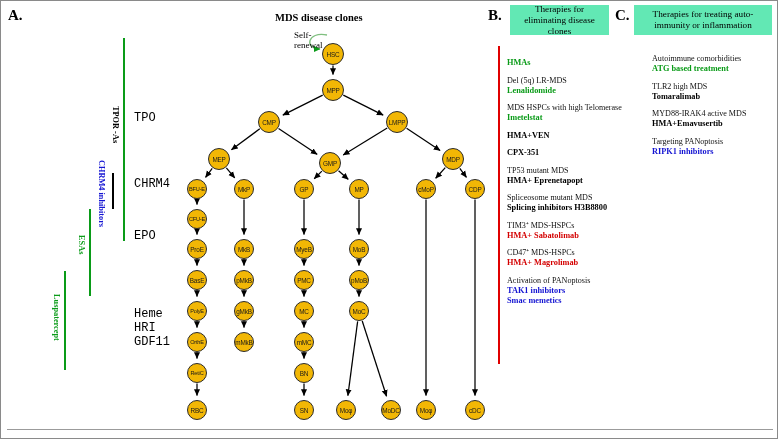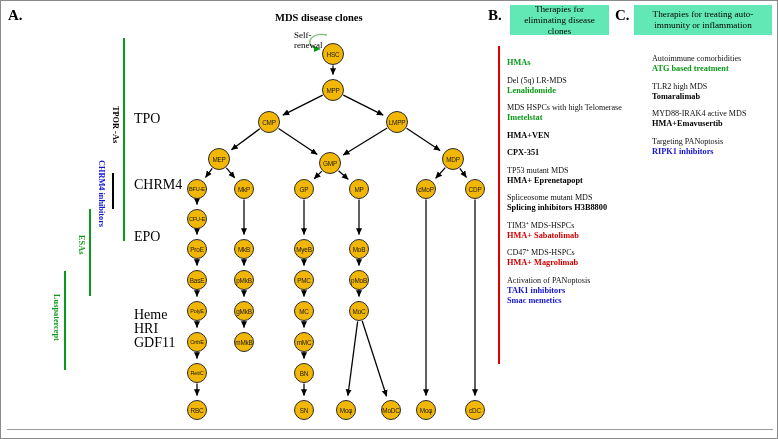--- a/index.html
+++ b/index.html
@@ -7,21 +7,21 @@
   #page{position:relative;width:778px;height:439px;background:#ffffff;border:1px solid #8a8a8a;box-sizing:border-box;overflow:hidden;}
   .panel-letter{position:absolute;font-family:"Liberation Serif",serif;font-weight:bold;font-size:15px;color:#000;}
   .title-box{position:absolute;background:#62e8b4;color:#000;font-size:9.2px;line-height:11px;text-align:center;display:flex;align-items:center;justify-content:center;padding:2px 3px;box-sizing:border-box;}
   .vbar{position:absolute;width:2px;}
   .vbar.green{background:#0a9b18;}
   .vbar.black{background:#000000;}
   .vlabel{position:absolute;font-size:8.3px;font-weight:bold;white-space:nowrap;transform-origin:0 0;transform:rotate(90deg);}
   .vlabel.black{color:#000;}
   .vlabel.blue{color:#1414d2;}
   .vlabel.green{color:#0a9b18;}
-  .stage-label{position:absolute;font-size:14px;color:#000;white-space:nowrap;font-family:Liberation Serif, serif;}
+  .stage-label{position:absolute;font-size:12px;color:#000;white-space:nowrap;font-family:Liberation Mono, monospace;}
   .tree-title{position:absolute;font-size:10.5px;font-weight:bold;color:#000;white-space:nowrap;}
   .selfren{position:absolute;font-size:9px;color:#000;line-height:10px;white-space:nowrap;}
   .node{position:absolute;border-radius:50%;background:#f2b705;border:1.1px solid #2b2b2b;display:flex;align-items:center;justify-content:center;font-size:6.4px;color:#1a1a1a;font-family:"Liberation Sans",sans-serif;box-sizing:border-box;letter-spacing:-0.2px;}
   #svg-edges{position:absolute;left:0;top:0;width:778px;height:439px;pointer-events:none;}
   .divider{position:absolute;background:#9b9b9b;}
   .tx-list{position:absolute;}
   .tx-item{margin-bottom:7px;}
   .tx-ctx{font-size:8.1px;color:#111;line-height:10px;white-space:nowrap;}
   .tx-drug{font-size:8.3px;font-weight:bold;line-height:10.5px;white-space:nowrap;}
   .c-green{color:#0a9b18;}

